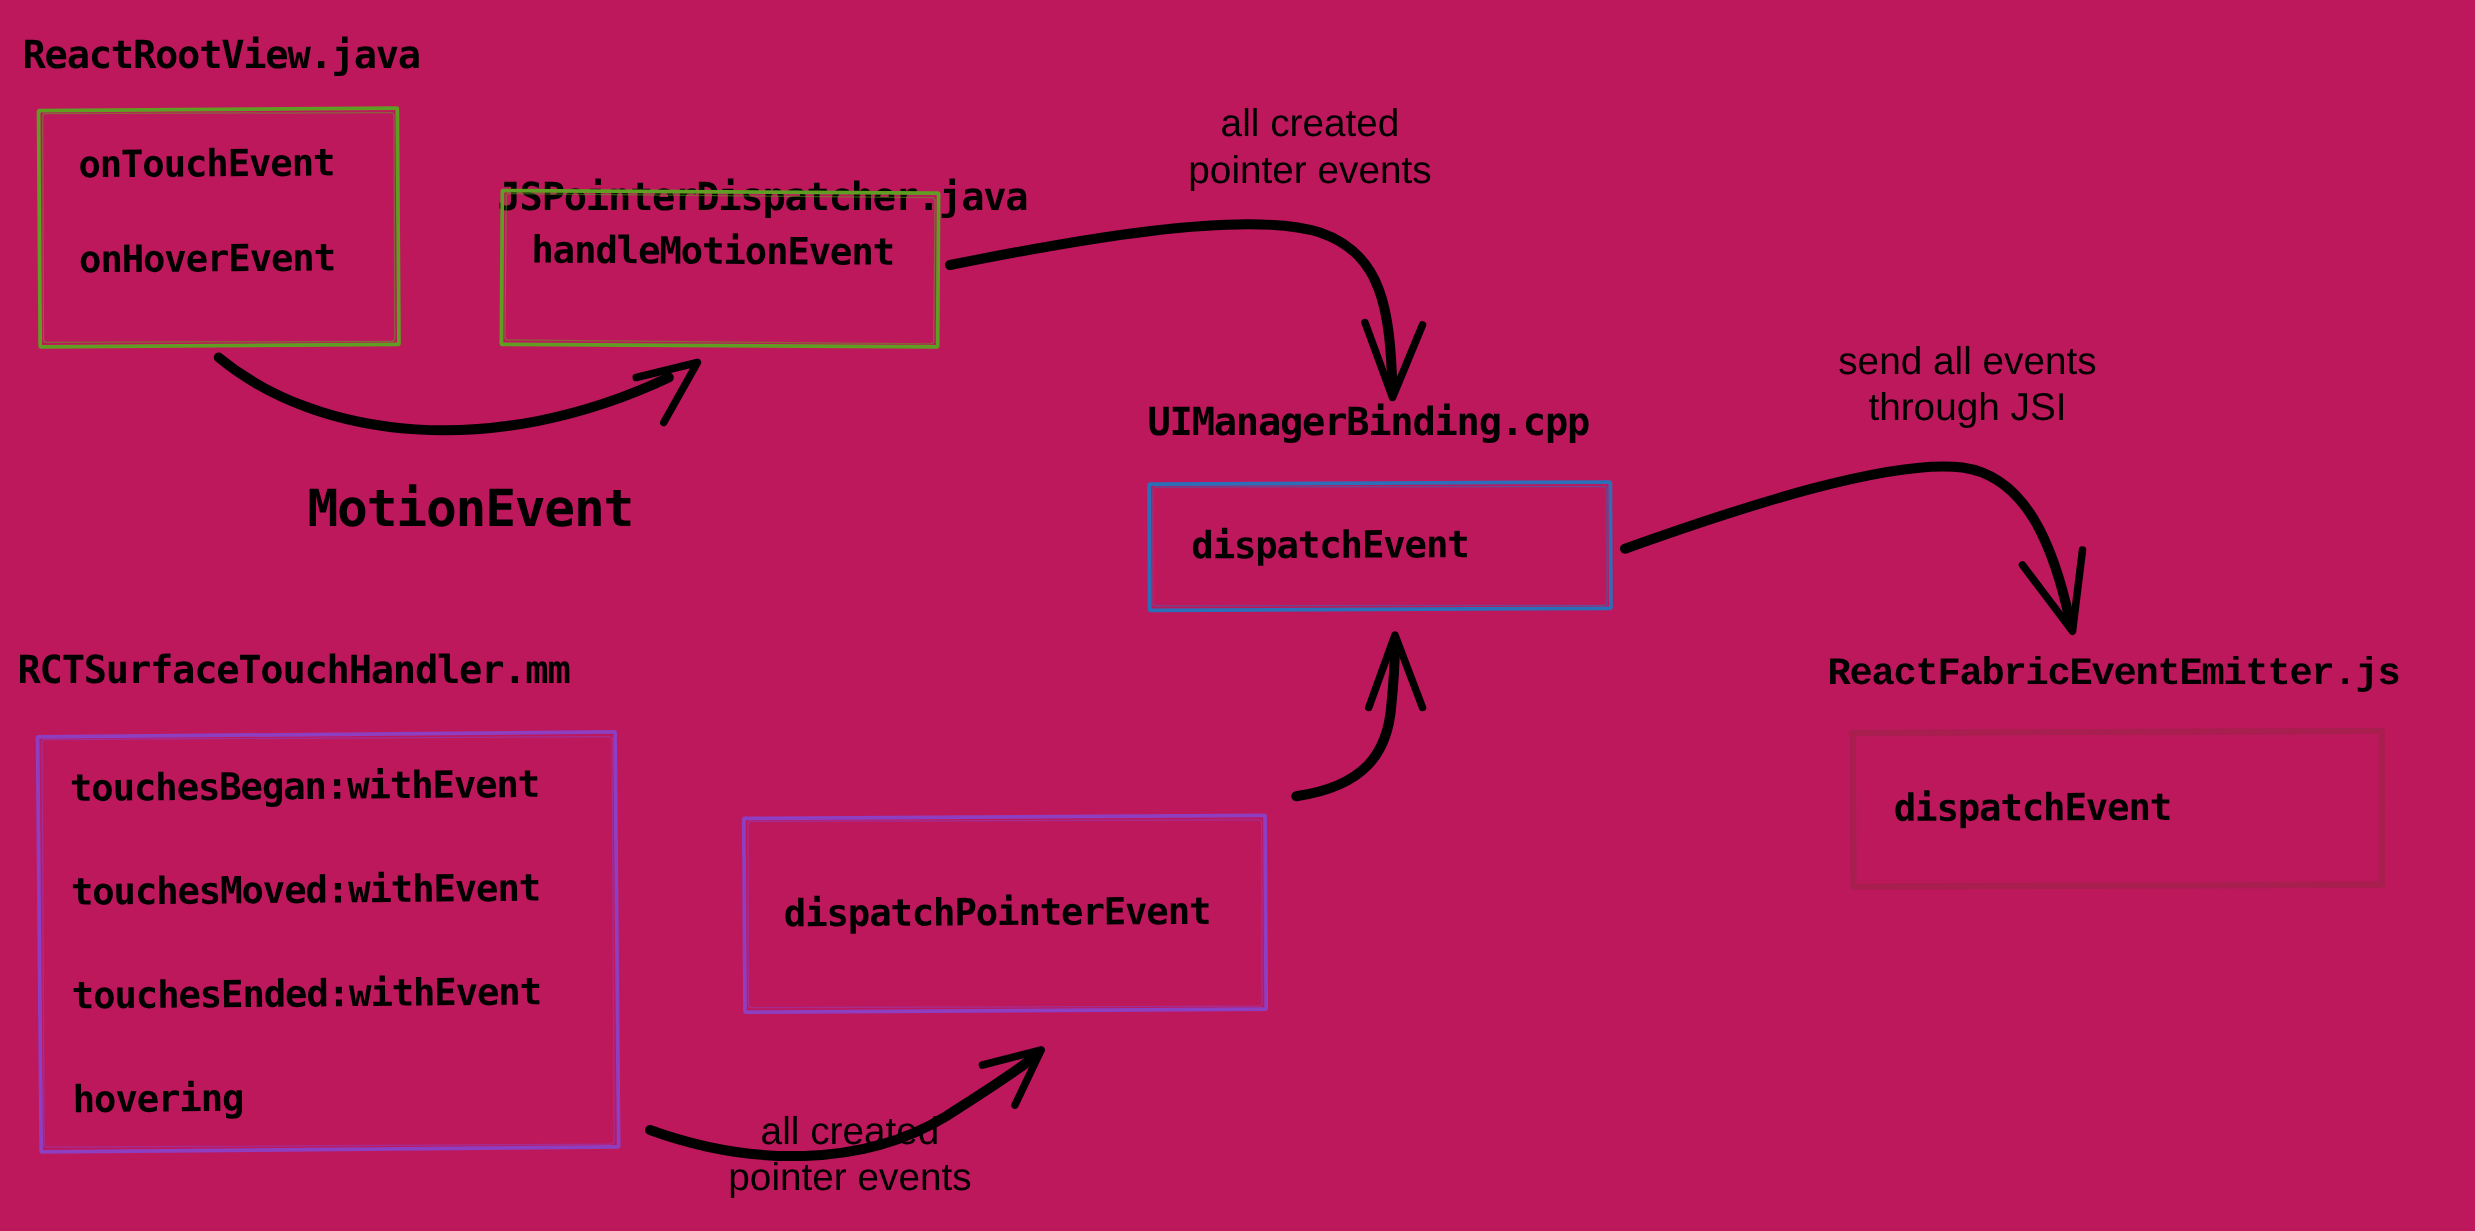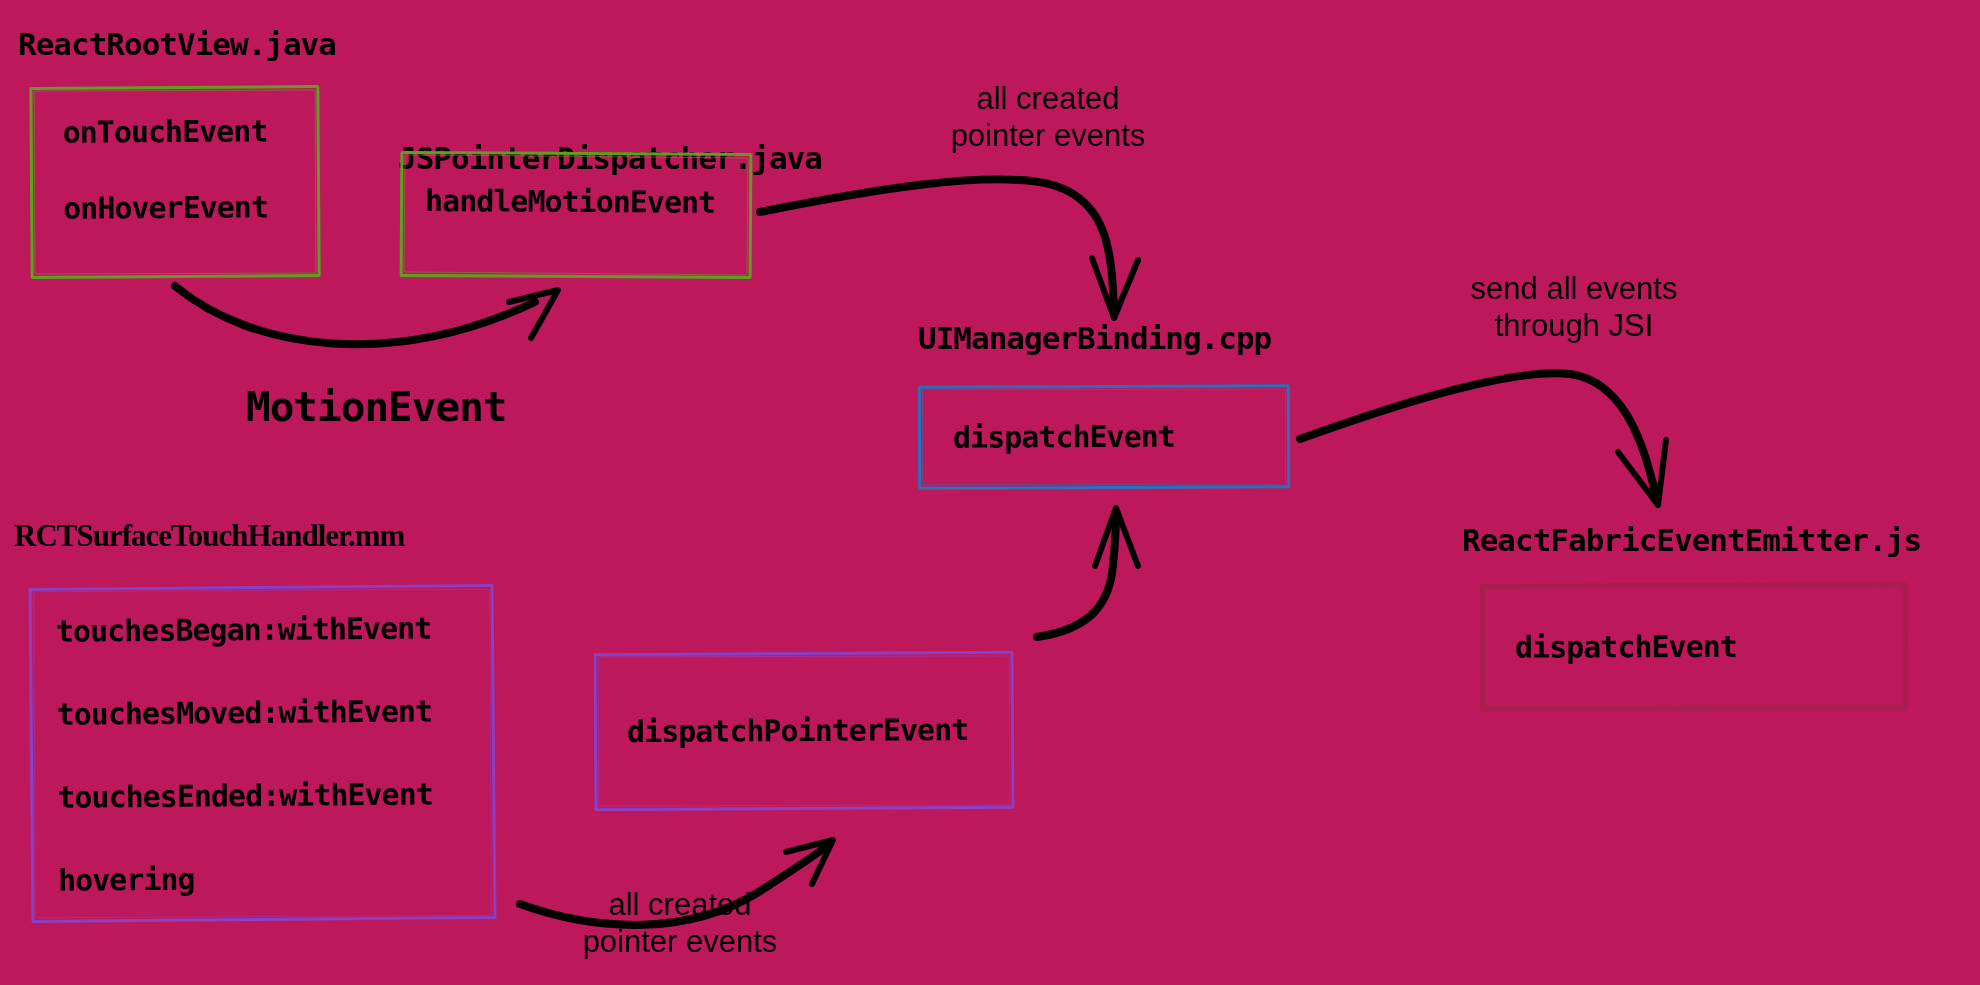--- a/index.html
+++ b/index.html
@@ -36,23 +36,23 @@
   .b-jpd {left:400px;top:152px;width:352px;height:126px;transform:rotate(0.35deg);}
   .b-umb {left:918px;top:385px;width:372px;height:104px;transform:rotate(-0.25deg);}
   .b-rsth{left:30px;top:586px;width:465px;height:335px;transform:rotate(-0.5deg);}
   .b-tee {left:594px;top:652px;width:420px;height:158px;transform:rotate(-0.35deg);}
   .b-rfee{left:1480px;top:583px;width:428px;height:128px;border-width:5px;transform:rotate(-0.2deg);}
   .b-rfee::after{opacity:.25;}
 
   .t-rrv {left:18px;top:26px;}
   .t-jpd {left:398px;top:96px;margin-top:44px;}
   .t-umb {left:918px;top:320px;}
-  .t-rsth{left:14px;top:518px;font-family:Liberation Serif, serif;}
+  .t-rsth{left:14px;top:518px;}
   .t-tee {left:594px;top:602px;}
-  .t-rfee{left:1462px;top:522px;}
+  .t-rfee{left:1462px;top:522px;font-family:Liberation Mono, monospace;}
 
   .flow-label{
     position:absolute;font-family:"Liberation Sans","DejaVu Sans",sans-serif;
     font-size:31px;line-height:37px;color:#000;text-align:center;white-space:nowrap;
   }
   .l-top   {left:898px;top:80px;width:300px;}
   .l-jsi   {left:1424px;top:270px;width:300px;}
   .l-bottom{left:530px;top:886px;width:300px;}
   .l-motion{
     left:246px;top:383px;width:250px;position:absolute;text-align:center;

